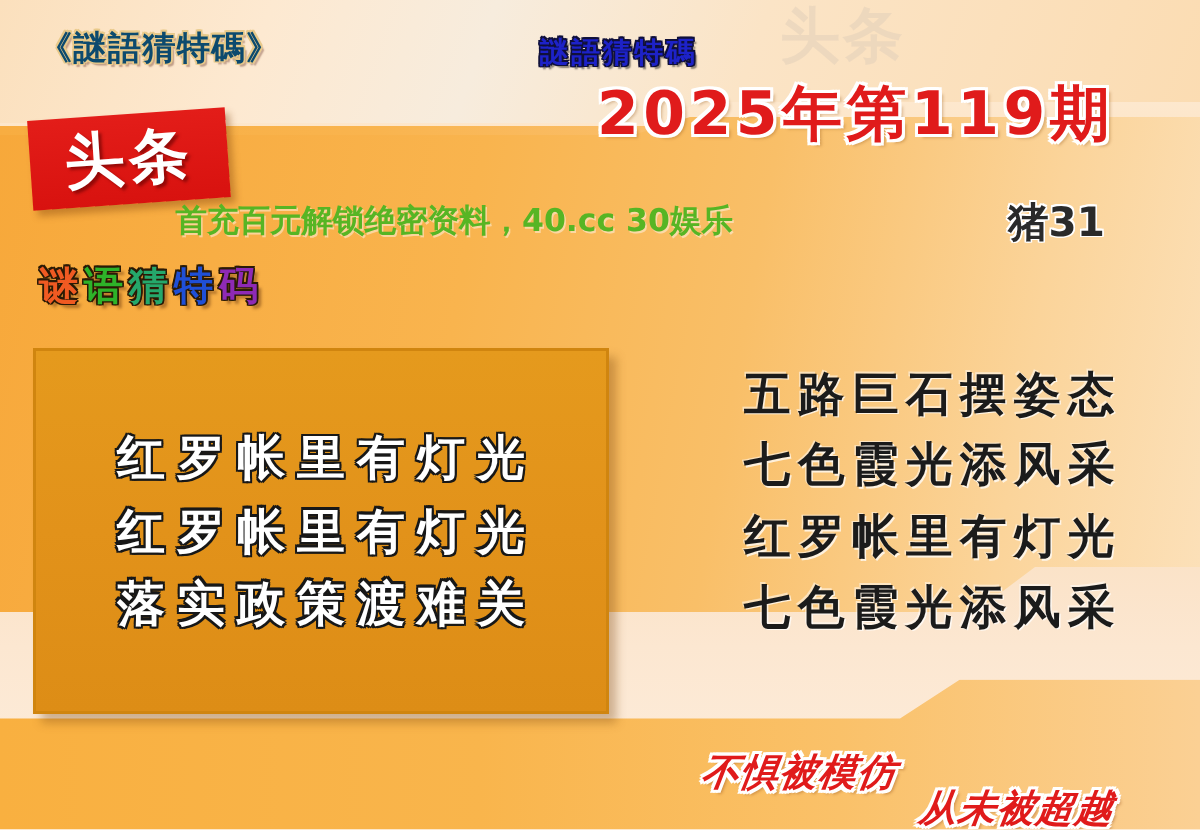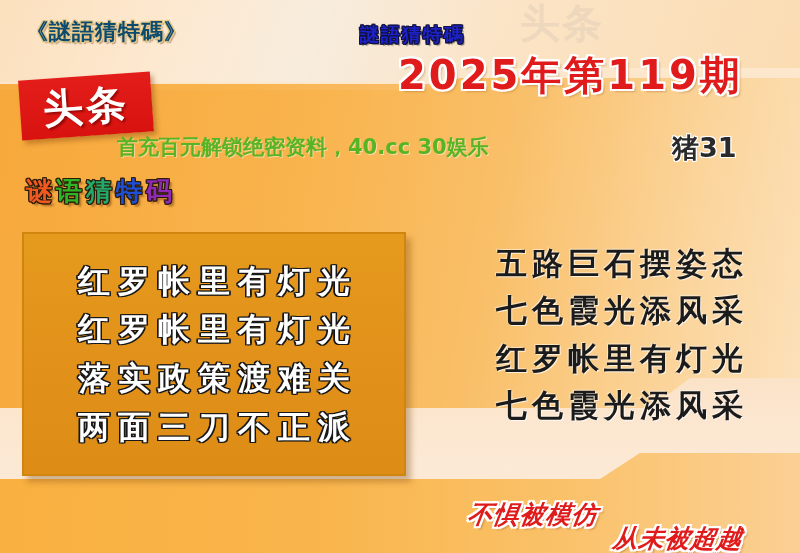--- a/index.html
+++ b/index.html
@@ -295,21 +295,20 @@
   <div class="zodiac">猪31</div>
 
   <div class="rainbow-title">
     <span class="rt0">谜</span><span class="rt1">语</span><span class="rt2">猜</span><span class="rt3">特</span><span class="rt4">码</span>
   </div>
 
   <div class="riddle-box">
     <div class="riddle-line">红罗帐里有灯光</div>
     <div class="riddle-line">红罗帐里有灯光</div>
     <div class="riddle-line">落实政策渡难关</div>
-    <div class="riddle-line">两面三刀不正派</div>
   </div>
 
   <div class="poem">
     <div class="poem-line">五路巨石摆姿态</div>
     <div class="poem-line">七色霞光添风采</div>
     <div class="poem-line">红罗帐里有灯光</div>
     <div class="poem-line">七色霞光添风采</div>
   </div>
 
   <div class="slogan slogan-1">不惧被模仿</div>

